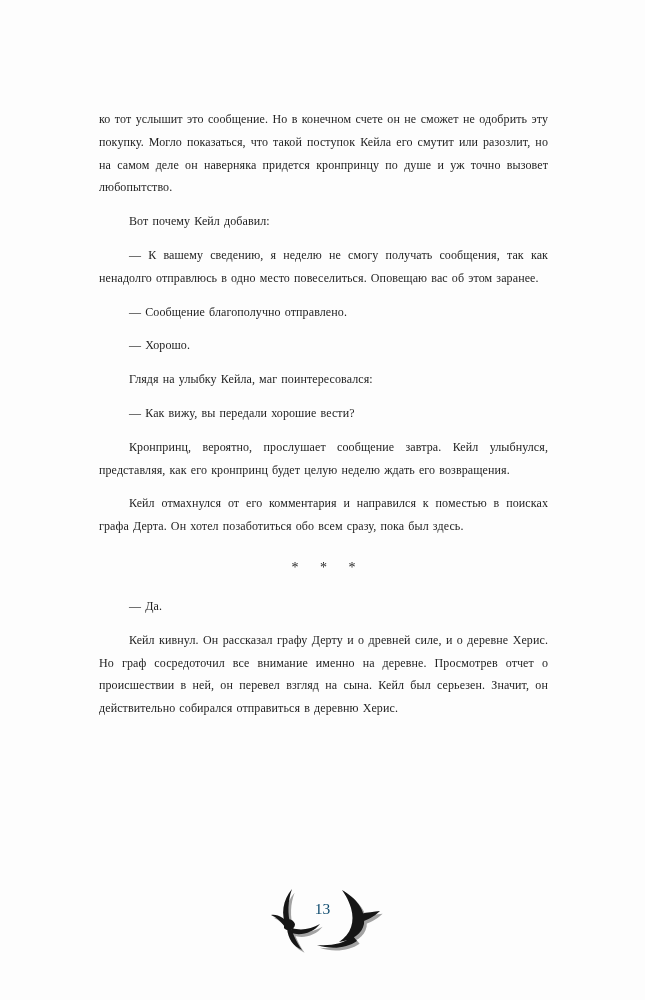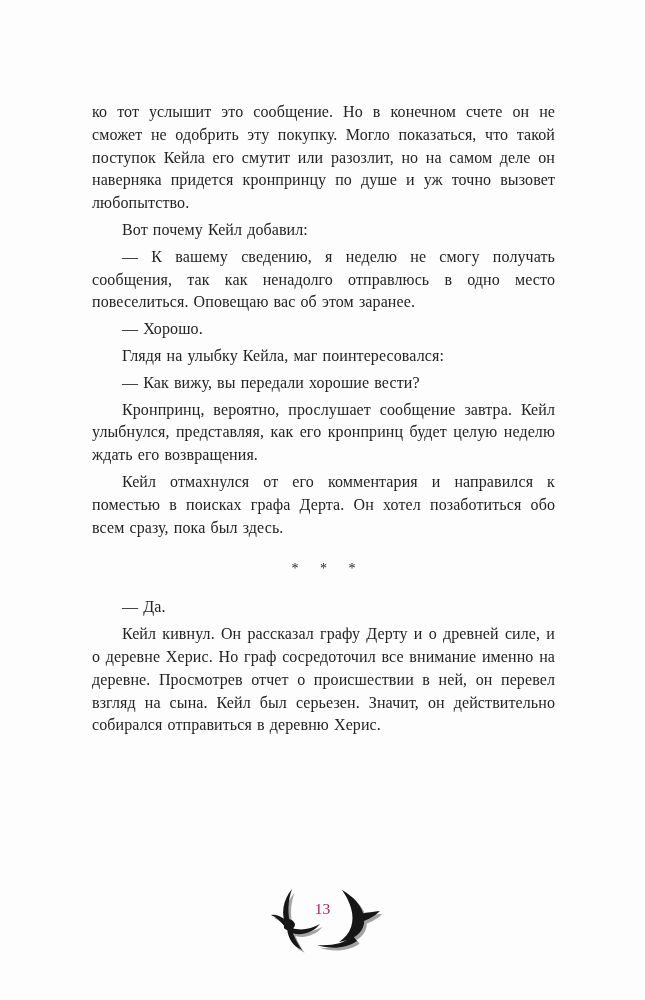--- a/index.html
+++ b/index.html
@@ -17,23 +17,23 @@
     overflow: hidden;
     margin: 0 auto;
   }
   .text-area {
     position: absolute;
     top: 97px;
     left: 88px;
     right: 86px;
   }
   p.para {
-    margin: 4px;
+    margin: 11px;
     padding: 0;
-    font-size: 16px;
+    font-size: 12px;
     line-height: 22.8px;
     text-align: justify;
     word-spacing: 1px;
     letter-spacing: 0.1px;
   }
   p.para.indent {
     text-indent: 30px;
   }
   .separator {
     text-align: center;
@@ -61,33 +61,34 @@
     width: 124px;
     height: 70px;
   }
   .page-number {
     position: absolute;
     top: 17px;
     left: 50%;
     transform: translateX(-50%);
     font-size: 15.5px;
     line-height: 1;
-    color: #be185d;
+    color: #0c4a6e;
   }
 </style>
 </head>
 <body>
 
 <div class="page">
 
   <div class="text-area">
     <div id="block-1">
         <p class="para">ко тот услышит это сообщение. Но в конечном счете он не сможет не одобрить эту покупку. Могло показаться, что такой поступок Кейла его смутит или разозлит, но на самом деле он наверняка придется кронпринцу по душе и уж точно вызовет любопытство.</p>
         <p class="para indent">Вот почему Кейл добавил:</p>
         <p class="para indent">— К вашему сведению, я неделю не смогу получать сообщения, так как ненадолго отправлюсь в одно место повеселиться. Оповещаю вас об этом заранее.</p>
+        <p class="para indent">— Сообщение благополучно отправлено.</p>
         <p class="para indent">— Хорошо.</p>
         <p class="para indent">Глядя на улыбку Кейла, маг поинтересовался:</p>
         <p class="para indent">— Как вижу, вы передали хорошие вести?</p>
         <p class="para indent">Кронпринц, вероятно, прослушает сообщение завтра. Кейл улыбнулся, представляя, как его кронпринц будет целую неделю ждать его возвращения.</p>
         <p class="para indent">Кейл отмахнулся от его комментария и направился к поместью в поисках графа Дерта. Он хотел позаботиться обо всем сразу, пока был здесь.</p>
       </div>
 
     <div class="separator">* * *</div>
 
     <div id="block-2">

